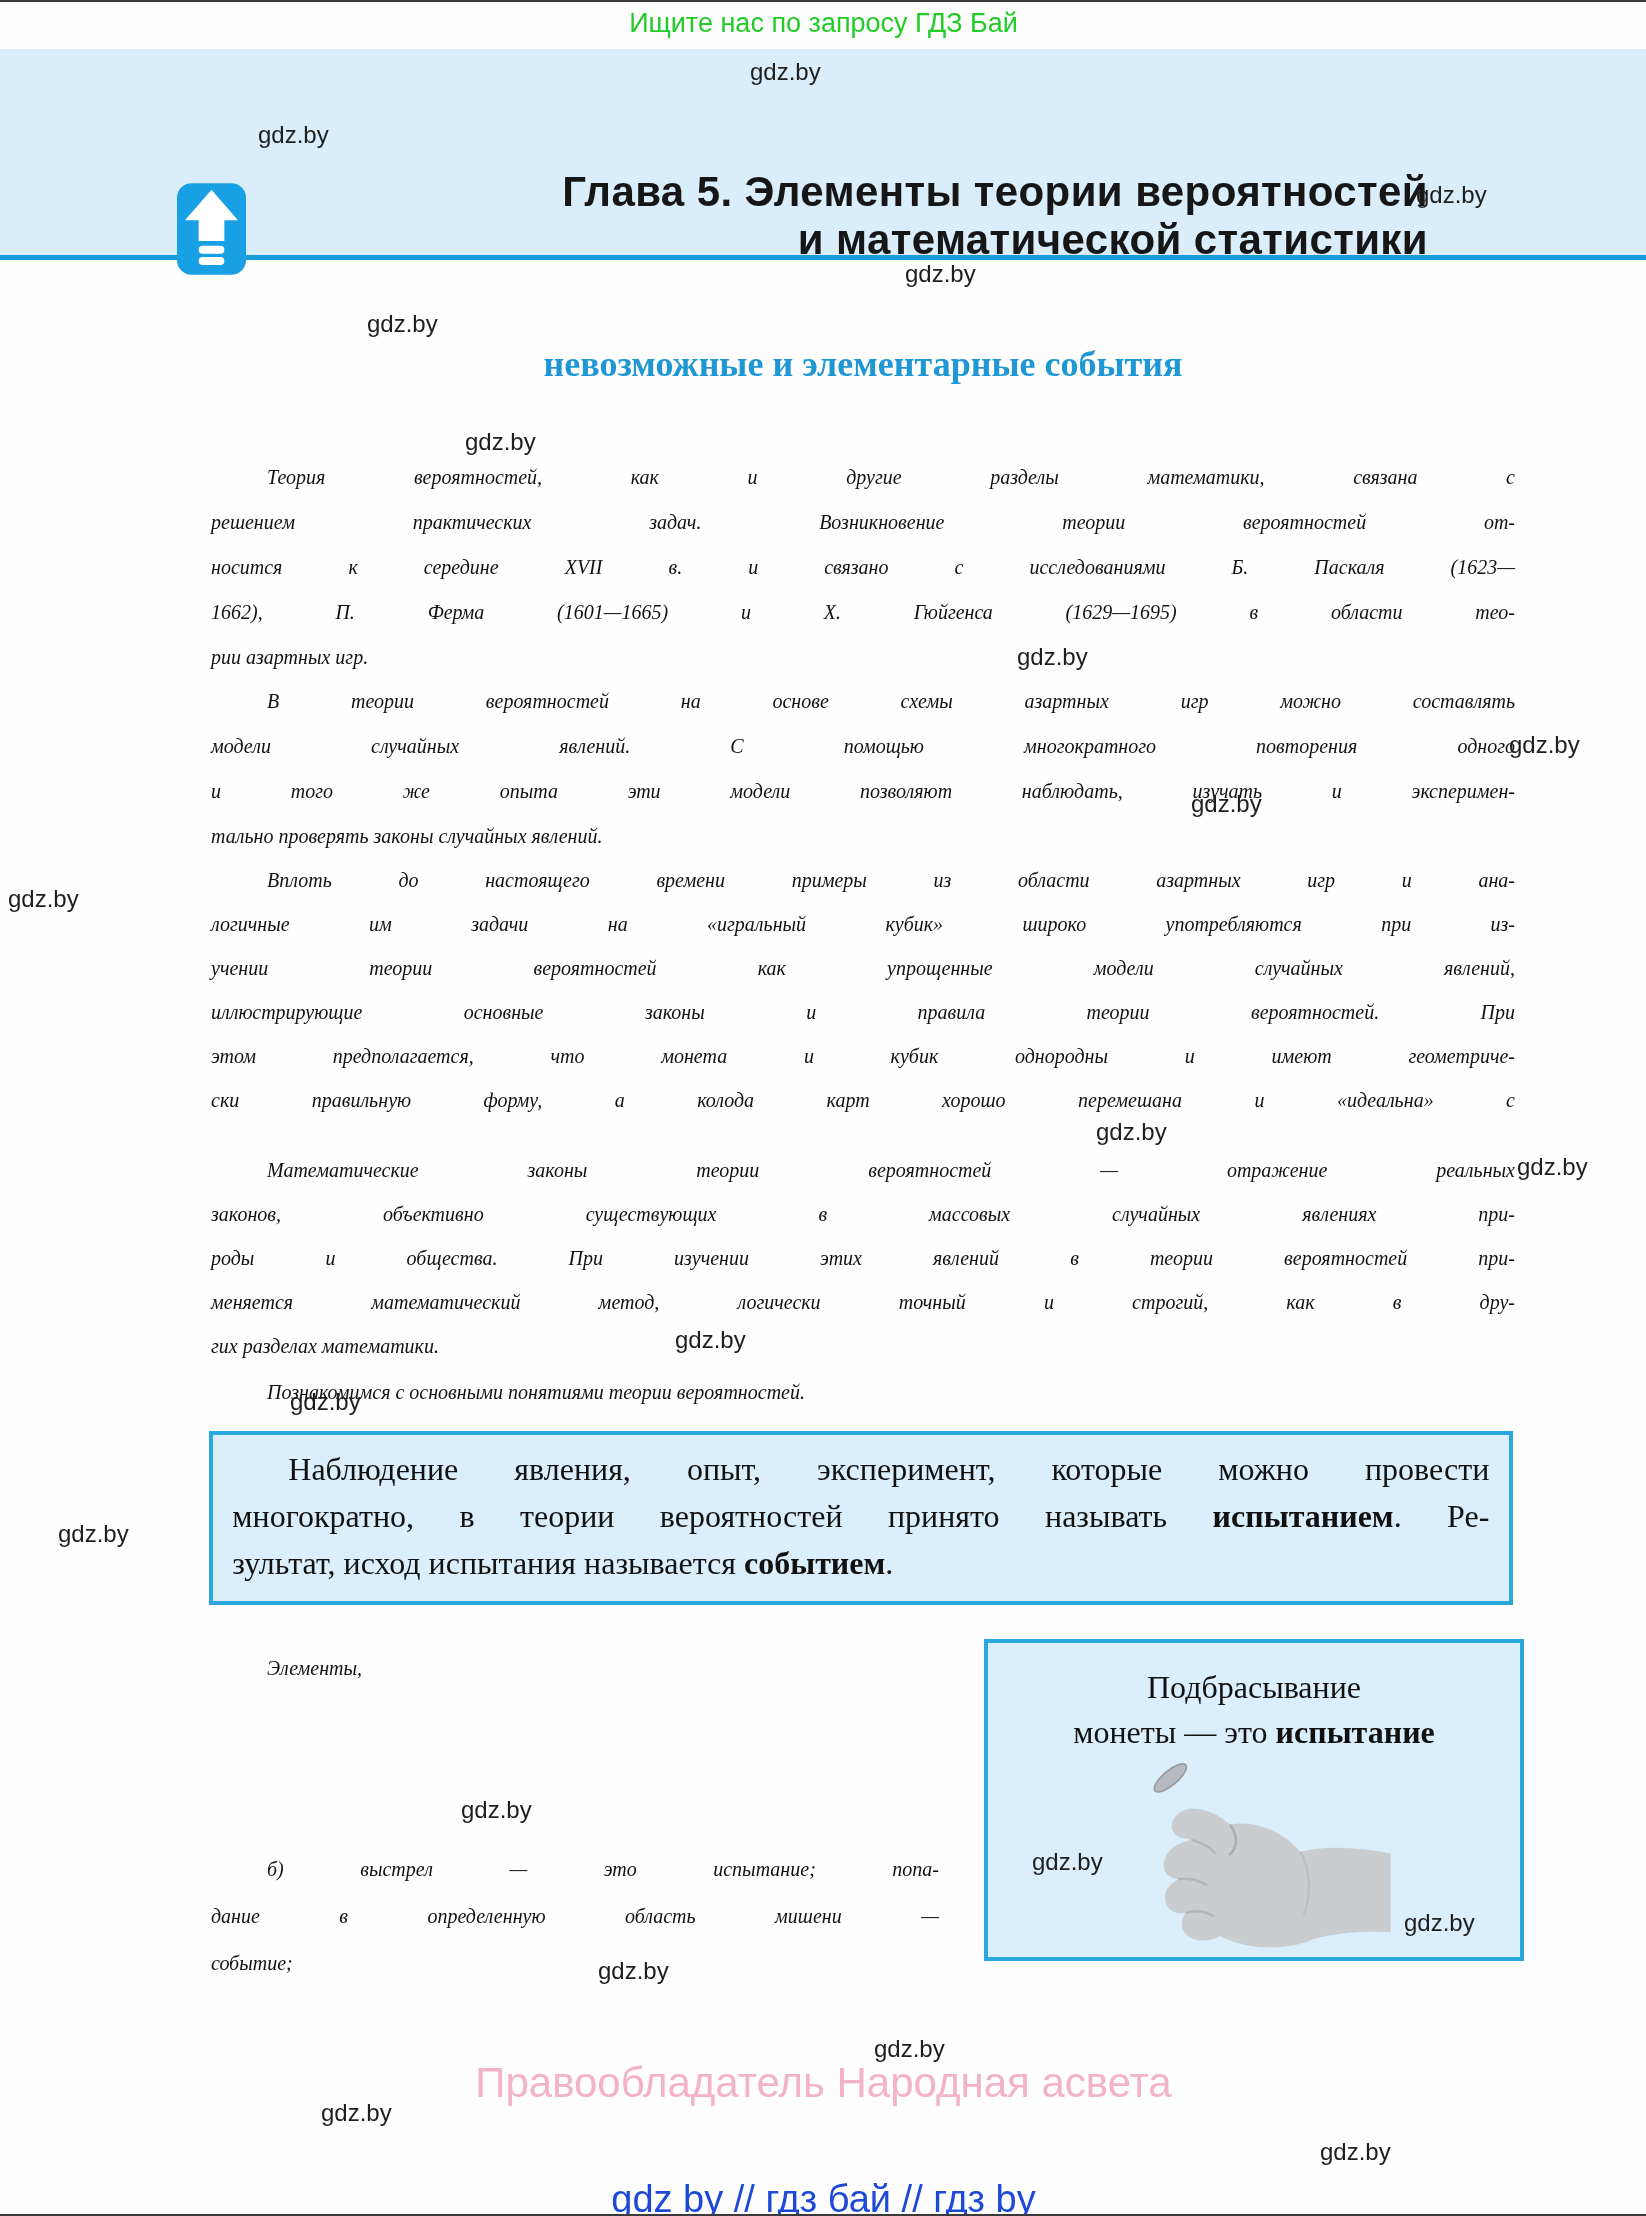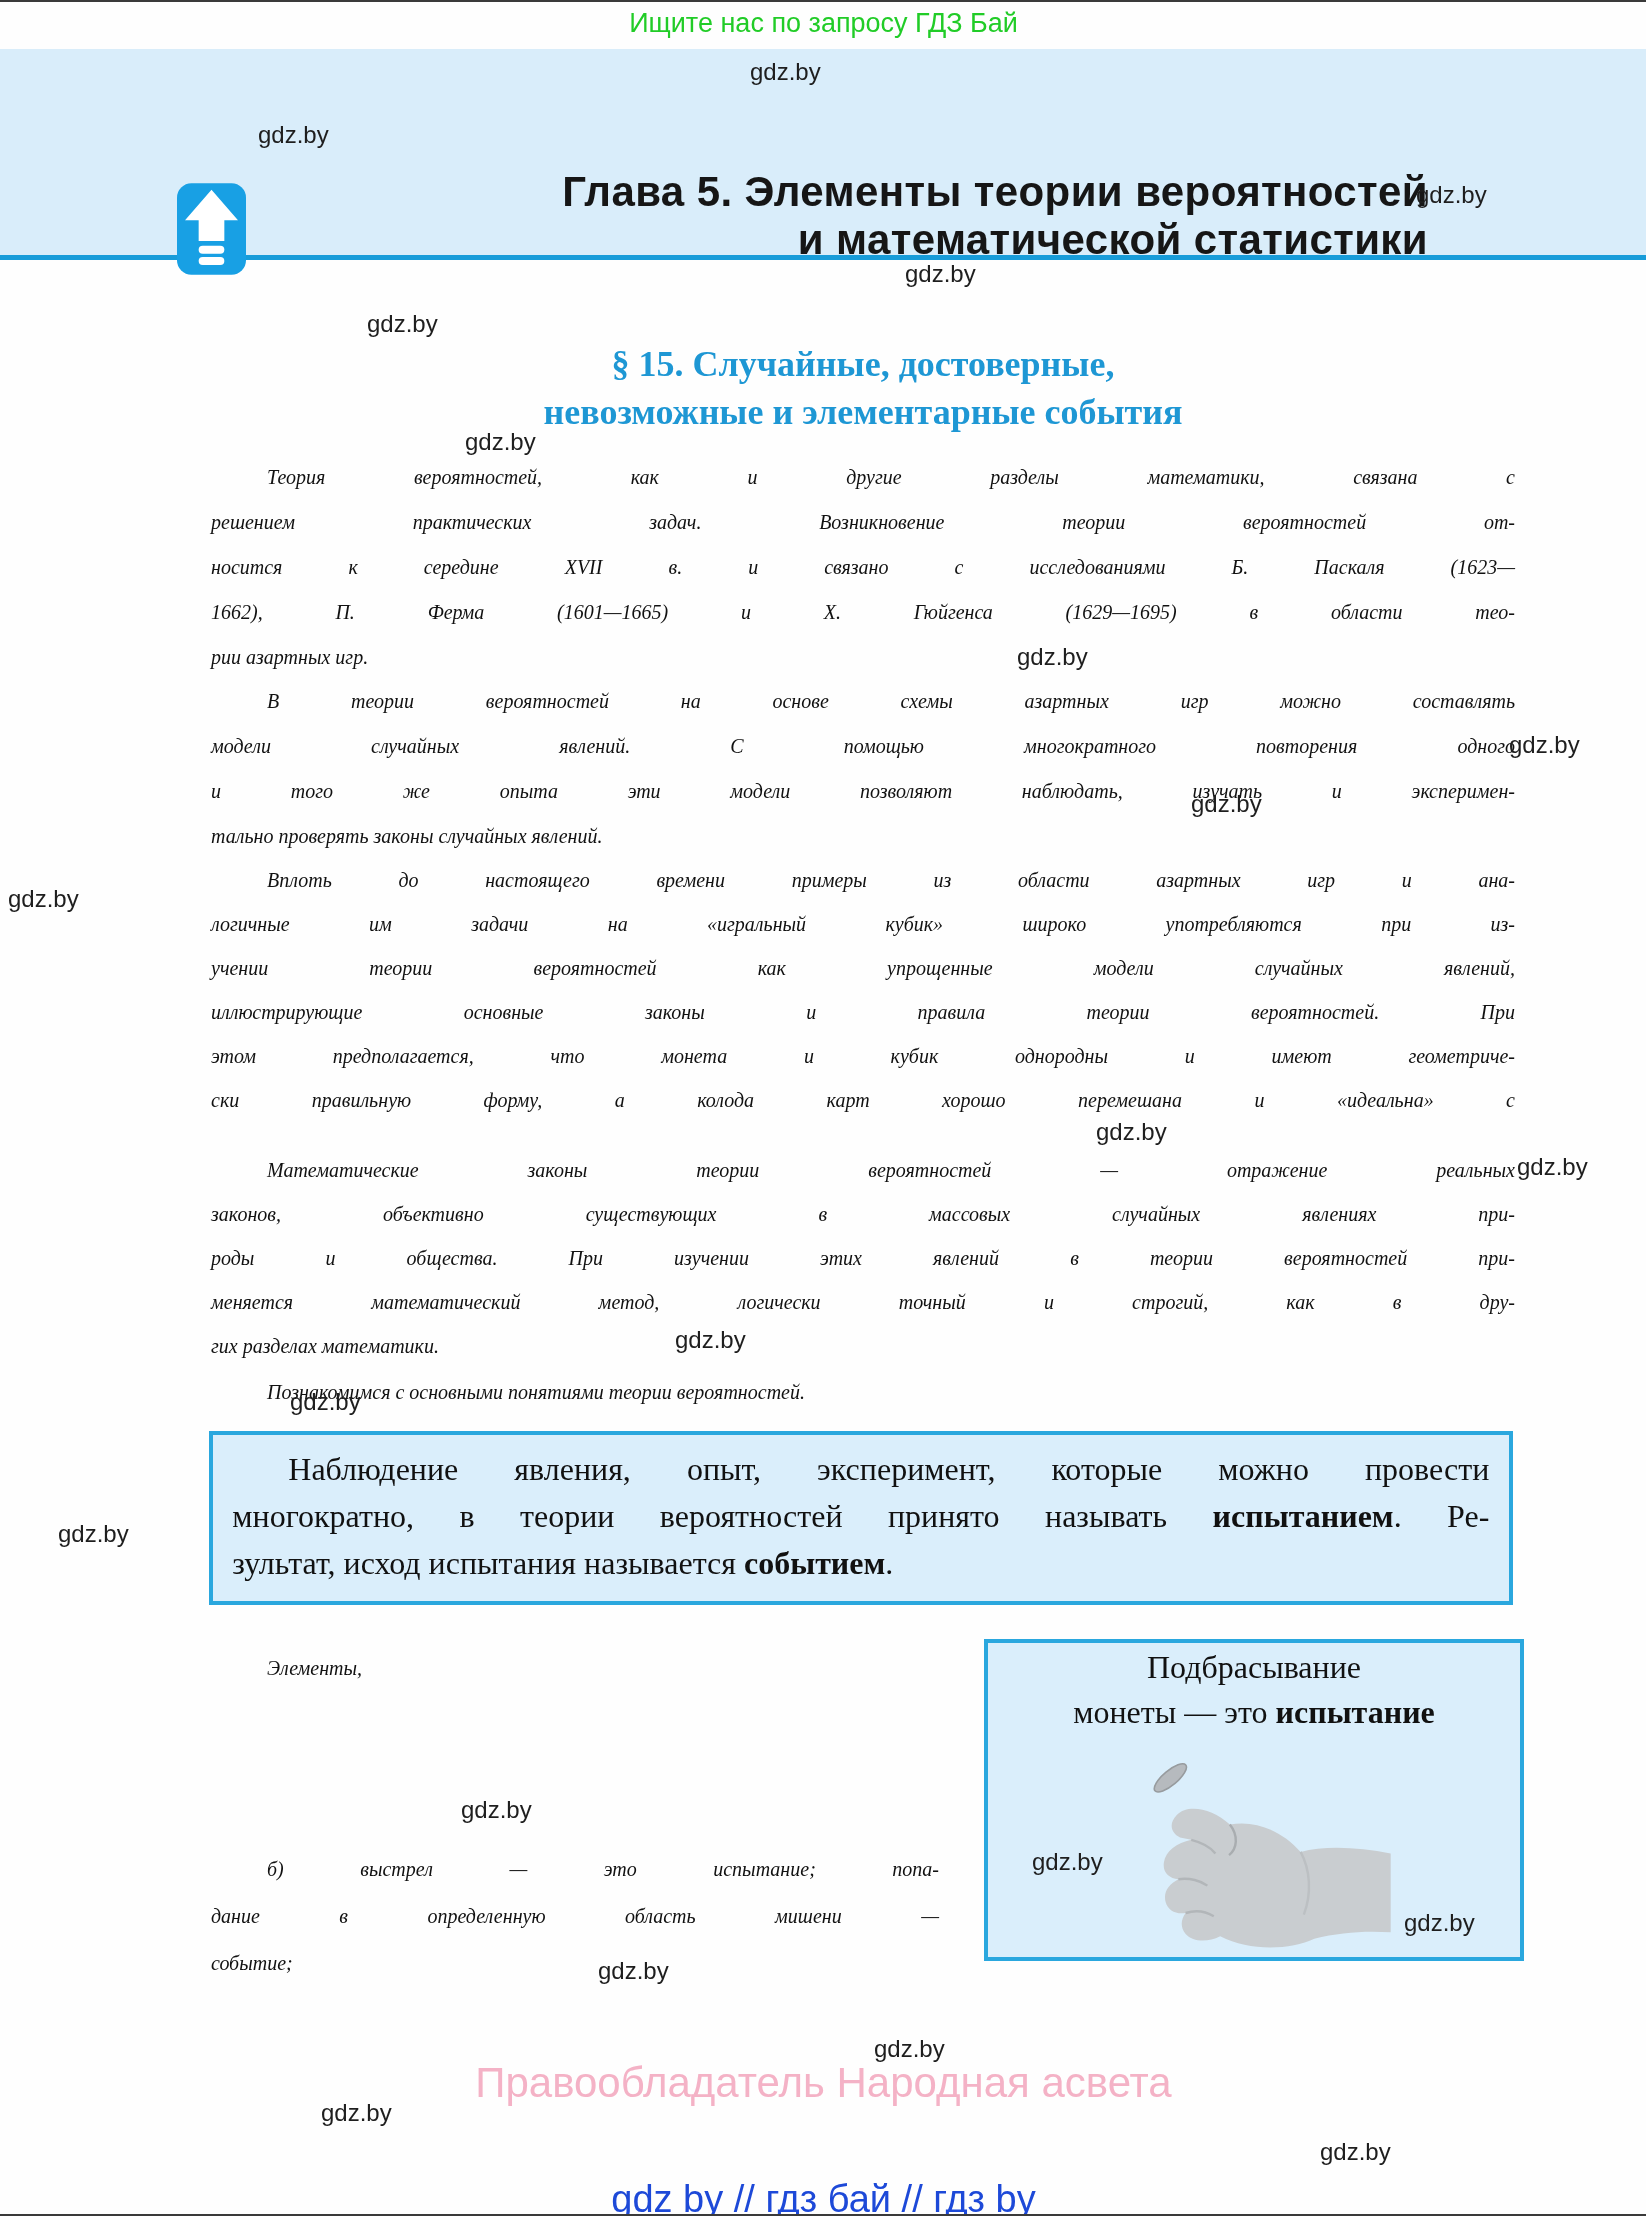--- a/index.html
+++ b/index.html
@@ -20,21 +20,21 @@
   .para { left:211px; width:1304px; font-size:20px; z-index:2;font-style:italic; }
   .para.narrow { width:728px; }
   .line { white-space:normal; }
   .line.jst { text-align:justify; text-align-last:justify; }
   .line.ind { text-indent:56px; }
   .line.ctr { text-align:center; text-align-last:center; }
   .defbox { left:209px; top:1429px; width:1257px; height:143px; background:#daeefb;
             border:4px solid #2aa7de; padding:11.3px 19.3px; font-size:32px; z-index:2; }
   .figbox { left:984px; top:1637px; width:532px; height:314px; background:#daeefb;
             border:4px solid #2aa7de; z-index:2; }
-  .figcap { padding-top:2px; font-size:32px; }
+  .figcap { padding-top:22px; font-size:32px; }
   .handimg { position:absolute; left:129px; top:114px; width:278px; height:197px; }
   .pink  { top:2057px; left:0; width:100%; text-align:center;
            font-family:"Liberation Sans", sans-serif; font-size:42px; color:#f4b2c6; z-index:2; }
   .links { top:2176px; left:0; width:100%; text-align:center;
            font-family:"Liberation Sans", sans-serif; font-size:38px; color:#1d49d8; z-index:4; cursor:pointer; }
   .wm { position:absolute; font-family:"Liberation Sans", sans-serif; font-size:24px;
         color:#1e1e1e; white-space:nowrap; z-index:6; }
   b { font-weight:bold; }
 </style>
 </head>
@@ -54,21 +54,20 @@
       <rect x="27" y="92" width="32" height="10" rx="5" fill="#ffffff"></rect>
     </svg>
   </div>
 
   <div class="abs chapter">
     <div>Глава 5. Элементы теории вероятностей</div>
     <div>и математической статистики</div>
   </div>
 
   <div class="abs section-title">
-    <div>§ 15. Случайные, достоверные,</div>
     <div>невозможные и элементарные события</div>
   </div>
 
   <div class="abs para" id="p0" style="top:453px">
       <div class="line jst ind" style="line-height: 45px;">Теория вероятностей, как и другие разделы математики, связана с</div>
       <div class="line jst" style="line-height: 45px;">решением практических задач. Возникновение теории вероятностей от-</div>
       <div class="line jst" style="line-height: 45px;">носится к середине XVII в. и связано с исследованиями Б. Паскаля (1623—</div>
       <div class="line jst" style="line-height: 45px;">1662), П. Ферма (1601—1665) и Х. Гюйгенса (1629—1695) в области тео-</div>
       <div class="line" style="line-height: 45px;">рии азартных игр.</div>
     </div>

